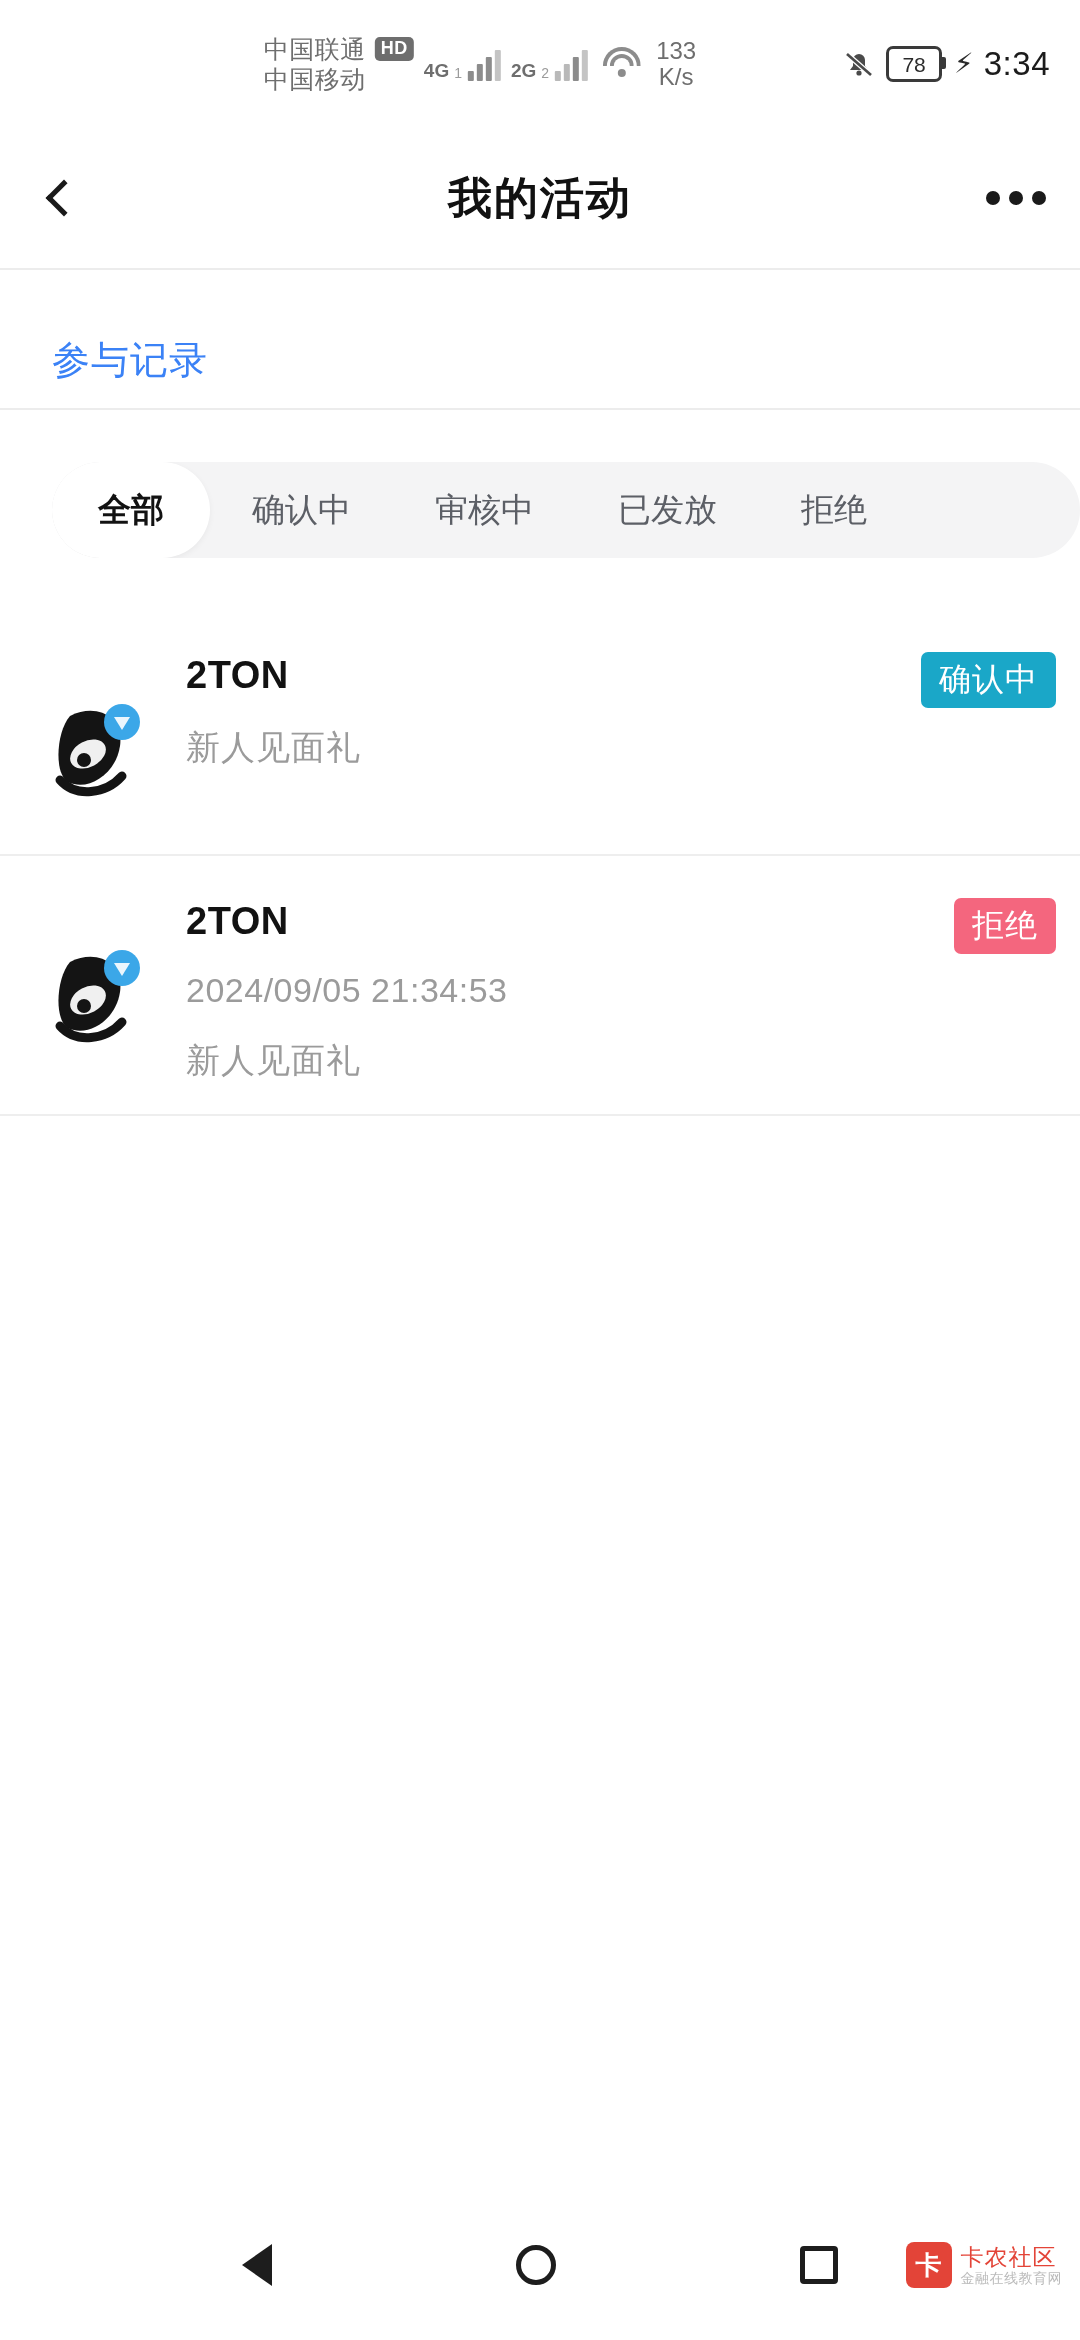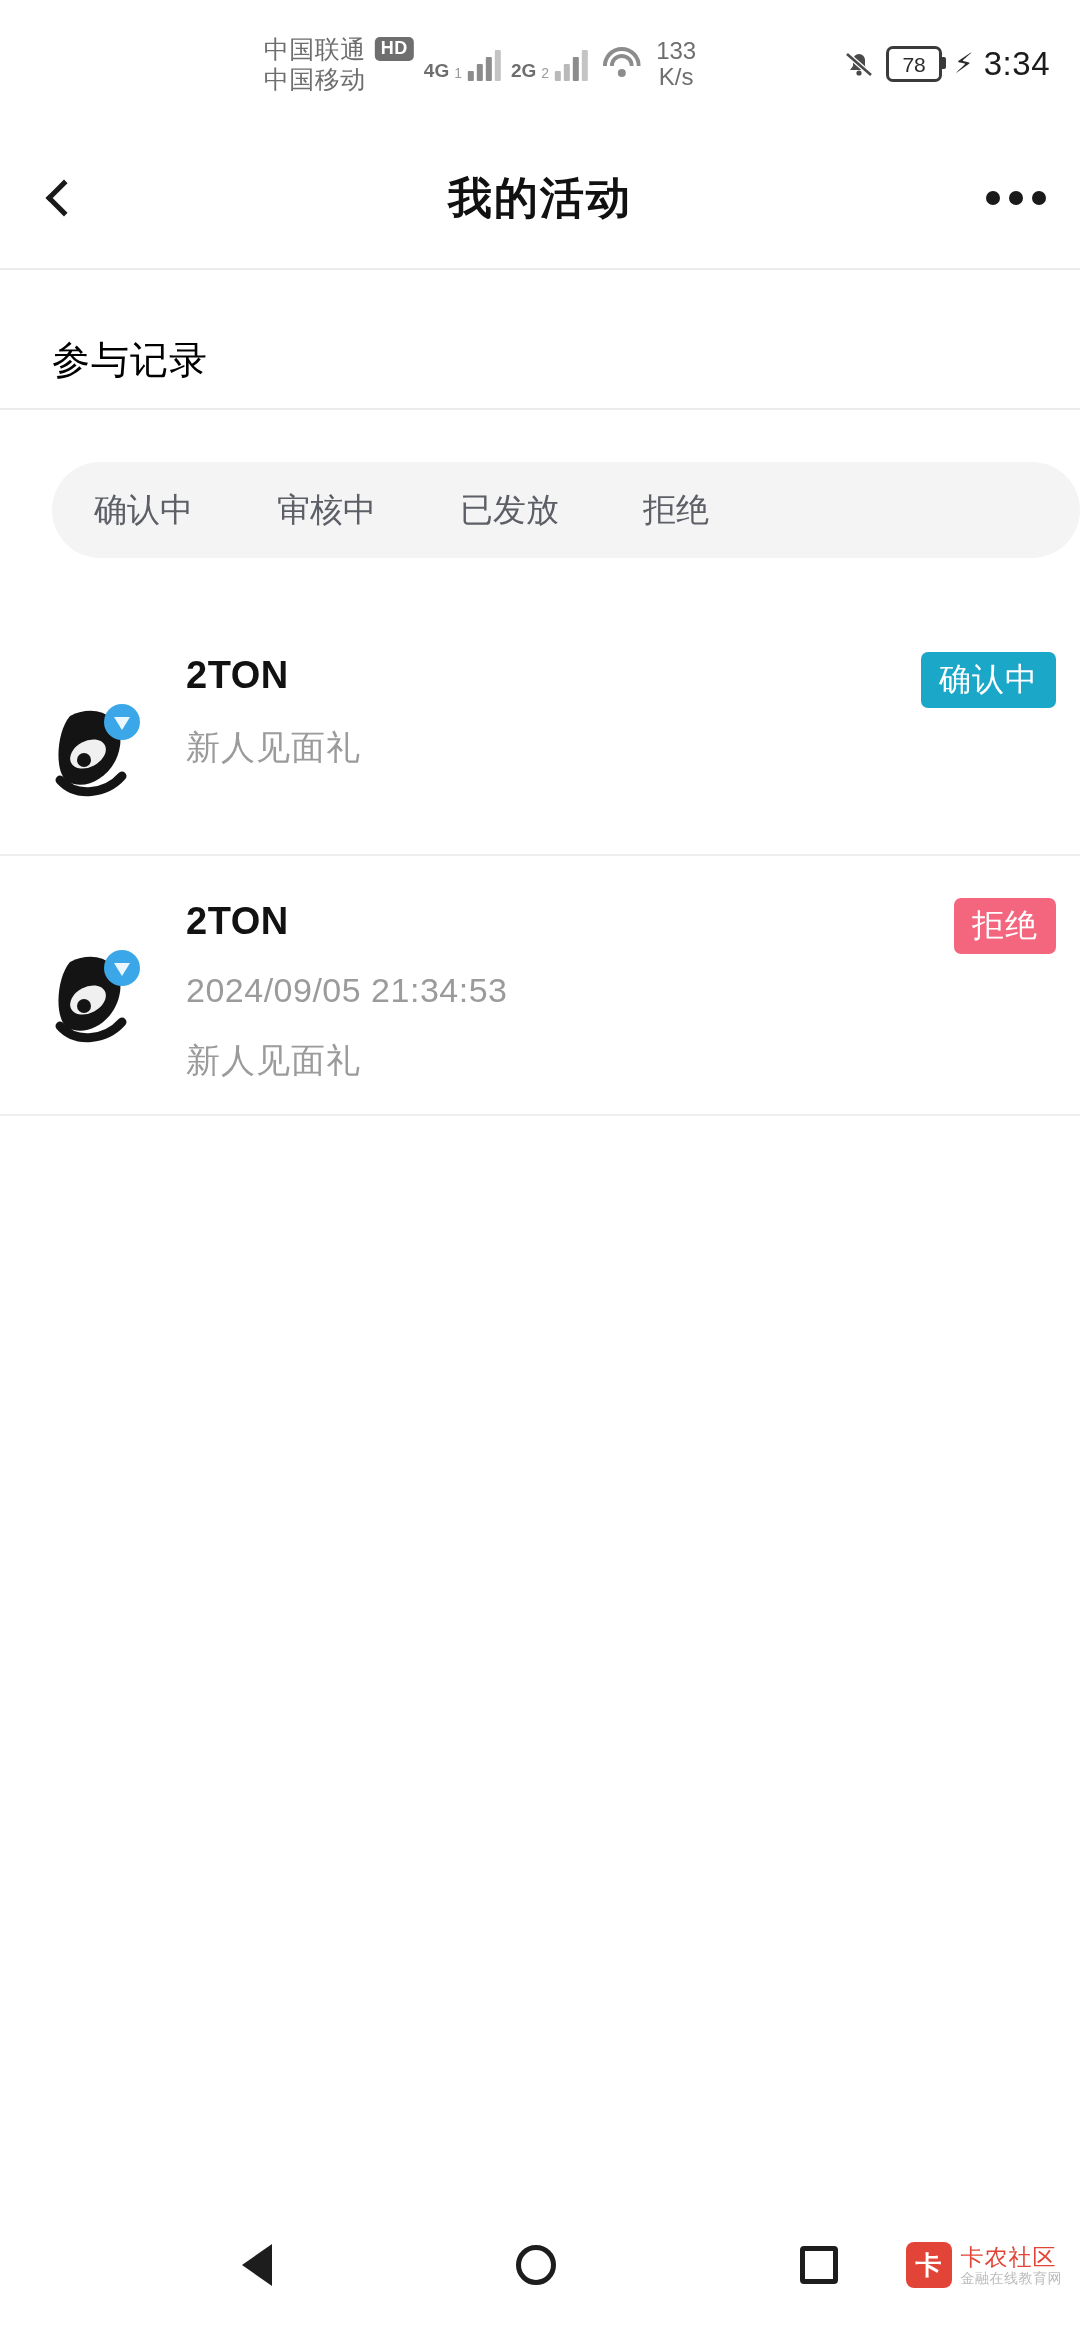--- a/index.html
+++ b/index.html
@@ -151,21 +151,21 @@
 
   
   .tabs {
     display: flex; align-items: flex-end;
     padding: 0 52px;
     height: 140px;
     border-bottom: 2px solid #ececec;
     flex: none;
   }
   .tab {
-    font-size: 38px; color: #000000;
+    font-size: 38px; color: #3b82f6;
     padding: 0 0 22px 0;
     margin-right: 90px;
     position: relative;
     letter-spacing: 1px;
   }
   .tab.active { color: #141414; font-weight: bold; }
   .tab.active::after {
     content: ""; position: absolute;
     left: 0; right: 0; bottom: 0;
     height: 6px; background: #141414; border-radius: 3px;
@@ -357,20 +357,21 @@
       <i></i>
     </div>
   </div>
 
   <div class="tabs">
     <div class="tab">参与记录</div>
   </div>
 
   <div class="filter-wrap">
     <div class="filter-bar">
+      <div class="chip active">全部</div>
       <div class="chip">确认中</div>
       <div class="chip">审核中</div>
       <div class="chip">已发放</div>
       <div class="chip">拒绝</div>
     </div>
   </div>
 
   <div class="list">
 
     <div class="list-item">

